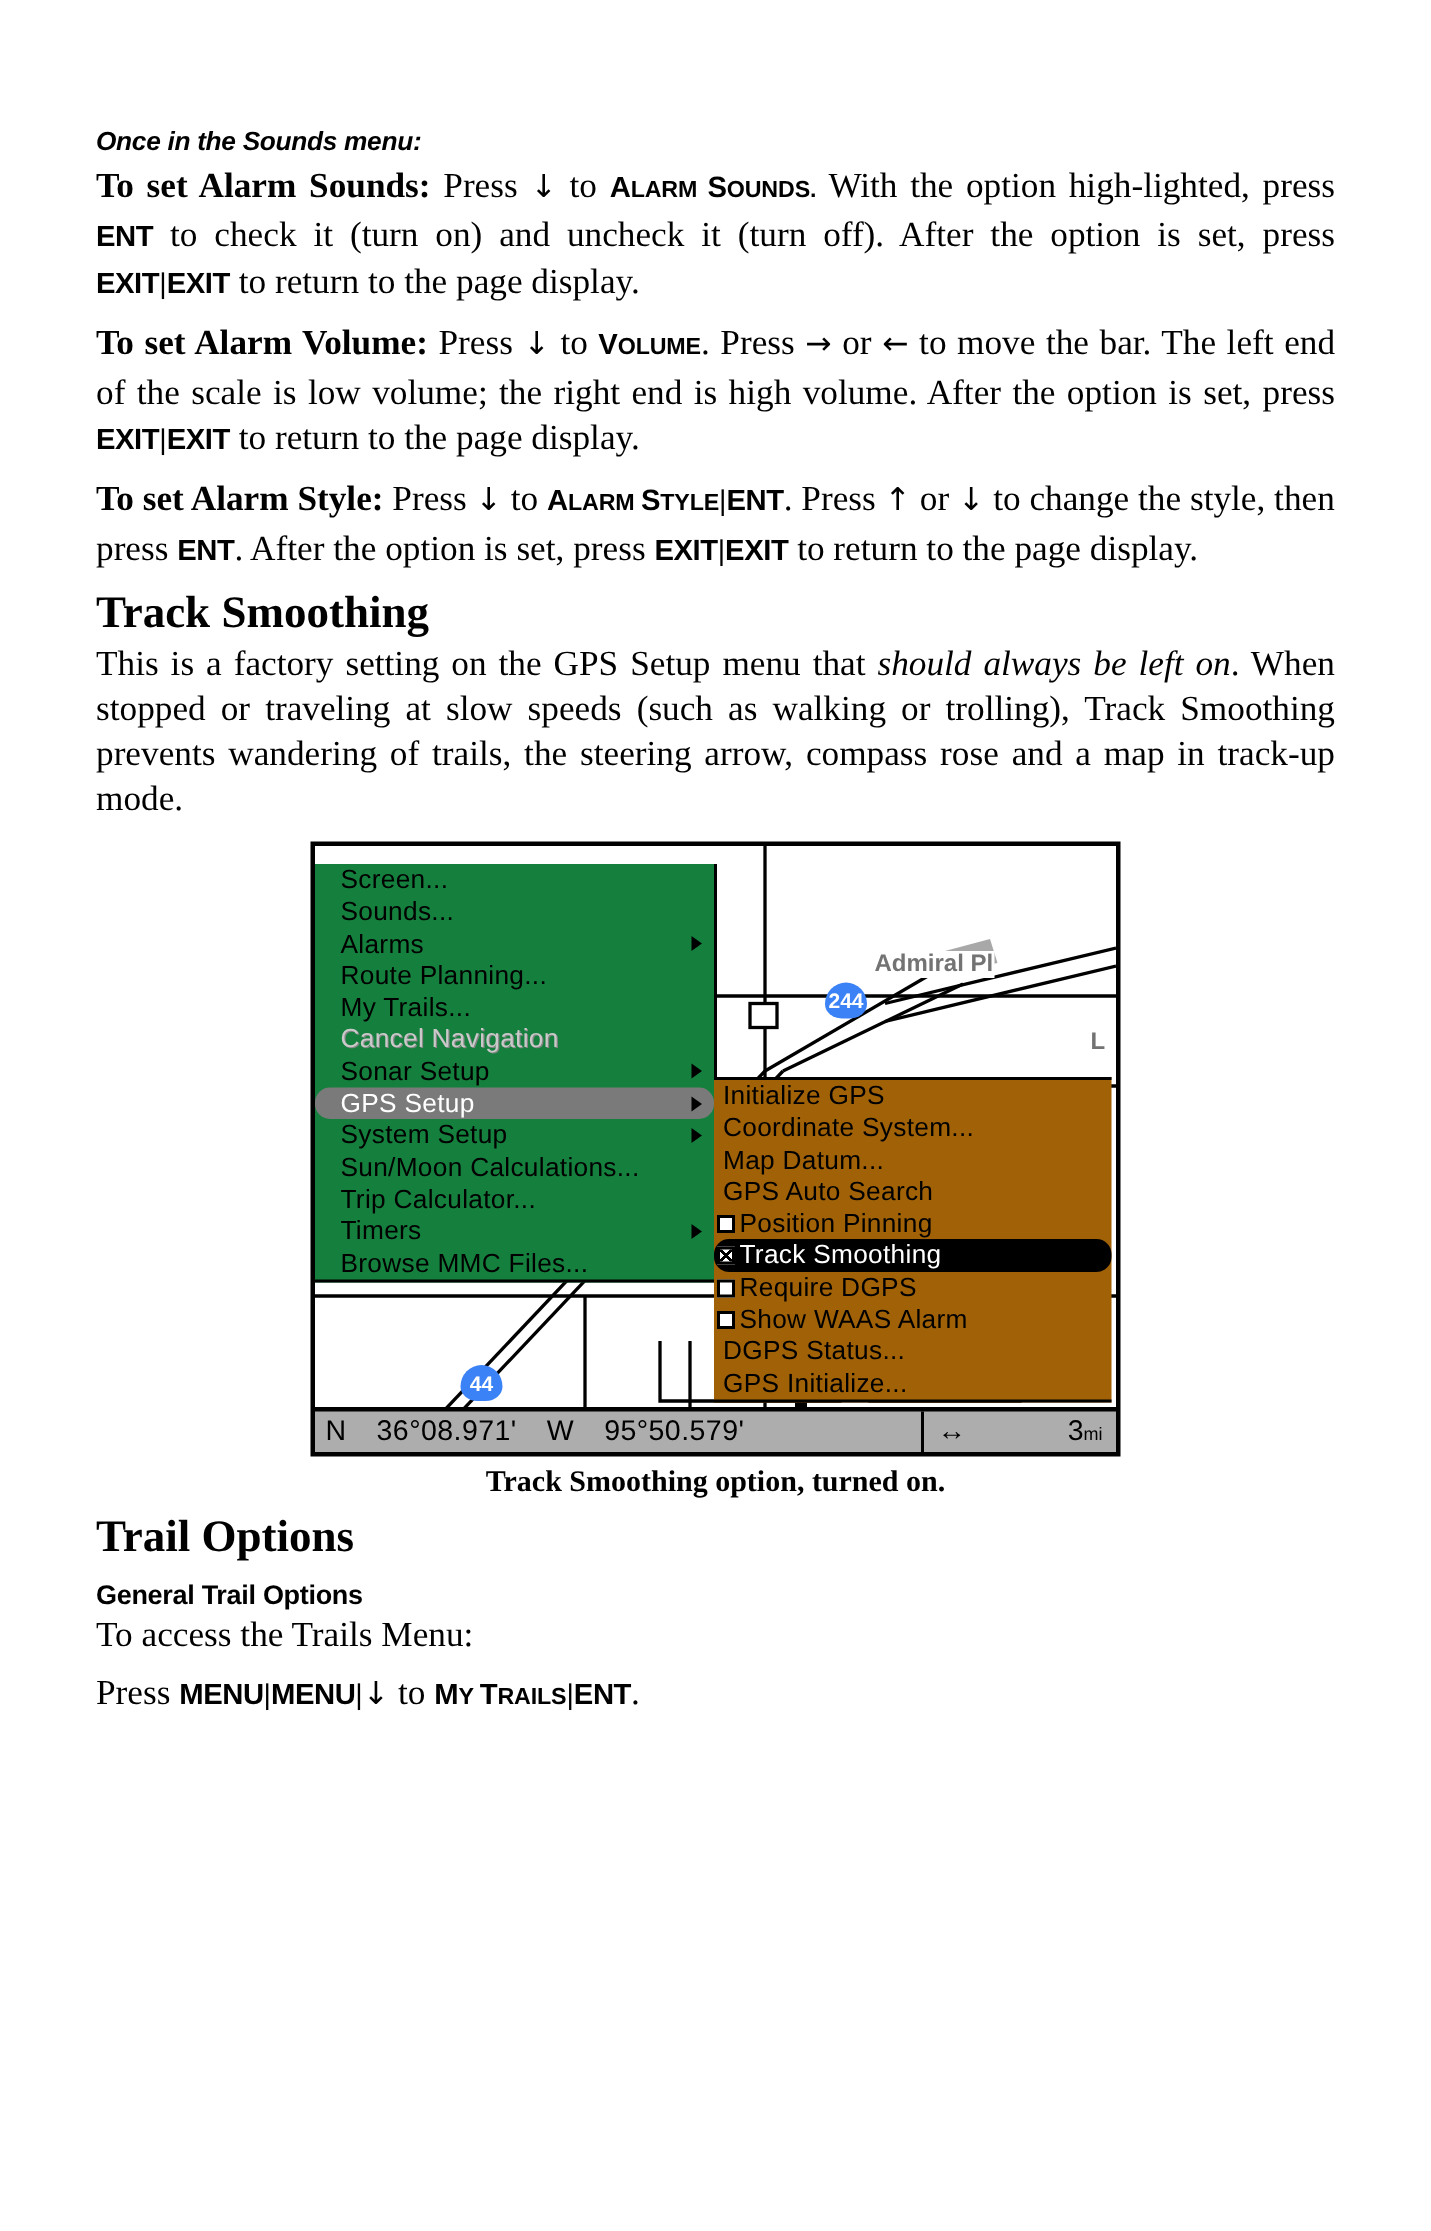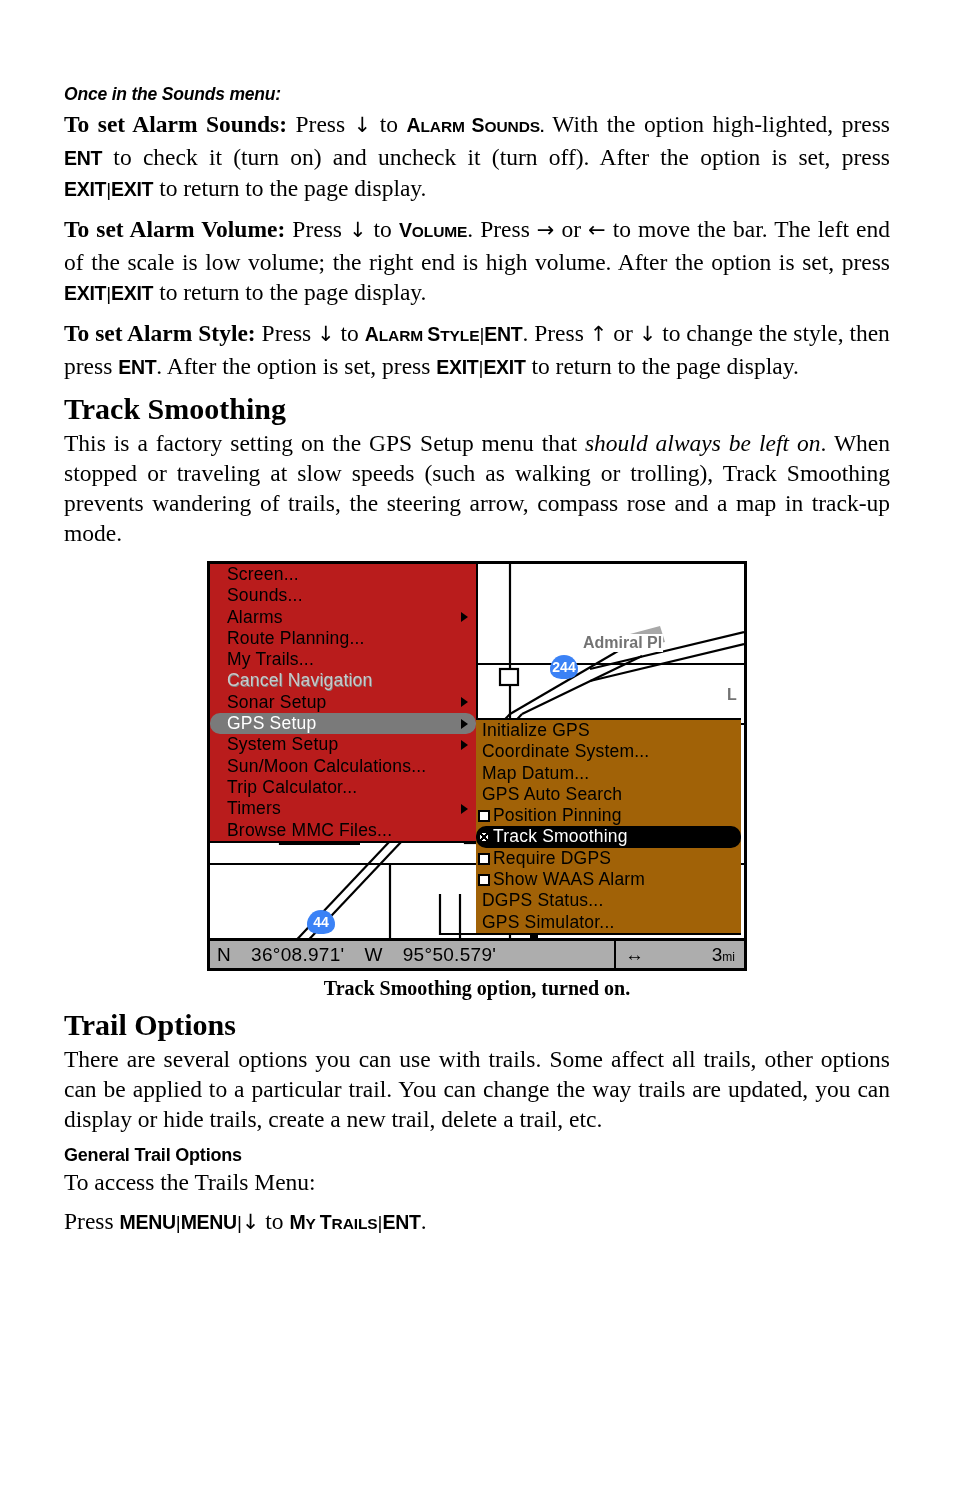--- a/index.html
+++ b/index.html
@@ -109,23 +109,23 @@
     left: 0; top: 0;
     width: 100%;
     height: 100%;
     background: #ffffff;
   }
 
   
   .menu-main {
     position: absolute;
     left: 0px;
-    top: 0px;
+    top: 12px;
     width: 266px;
-    background: #b91c1c;
+    background: #15803d;
     border-right: 2px solid #000;
     border-bottom: 2px solid #000;
     z-index: 5;
   }
   .menu-sub {
     position: absolute;
     left: 266px;
     top: 154px;
     width: 265px;
     background: #a16207;
@@ -450,21 +450,21 @@
         <div class="mi" style="padding-left:2px;">
           <span class="cb"></span><span class="mi-label">Require DGPS</span>
         </div>
         <div class="mi" style="padding-left:2px;">
           <span class="cb"></span><span class="mi-label">Show WAAS Alarm</span>
         </div>
         <div class="mi">
           <span class="mi-label">DGPS Status...</span>
         </div>
         <div class="mi">
-          <span class="mi-label">GPS Simulator...</span>
+          <span class="mi-label">GPS Initialize...</span>
         </div>
       </div>
 
       <div class="statusbar">
         <div class="sb-coords">
           <span class="hemi">N</span>
           <span class="gap"></span>
           <span>36°08.971'</span>
           <span class="gap"></span>
           <span class="hemi">W</span>
@@ -477,21 +477,20 @@
         </div>
       </div>
 
     </div>
   </div>
 
   <div class="caption">Track Smoothing option, turned on.</div>
 
   <h2 class="section">Trail Options</h2>
 
-  <p class="body">There are several options you can use with trails. Some affect all trails, other options can be applied to a particular trail. You can change the way trails are updated, you can display or hide trails, create a new trail, delete a trail, etc.</p>
 
   <h3 class="minor">General Trail Options</h3>
 
   <p class="body nojust">To access the Trails Menu:</p>
 
   <p class="body nojust"><span>Press</span>
     <span class="kbd">MENU</span><span class="bar">|</span><span class="kbd">MENU</span><span class="bar">|</span><span class="arrow">↓</span>
     <span>to</span>
     <span class="sc"><span class="big">M</span>Y <span class="big">T</span>RAILS</span><span class="bar">|</span><span class="kbd">ENT</span>.</p>
 

